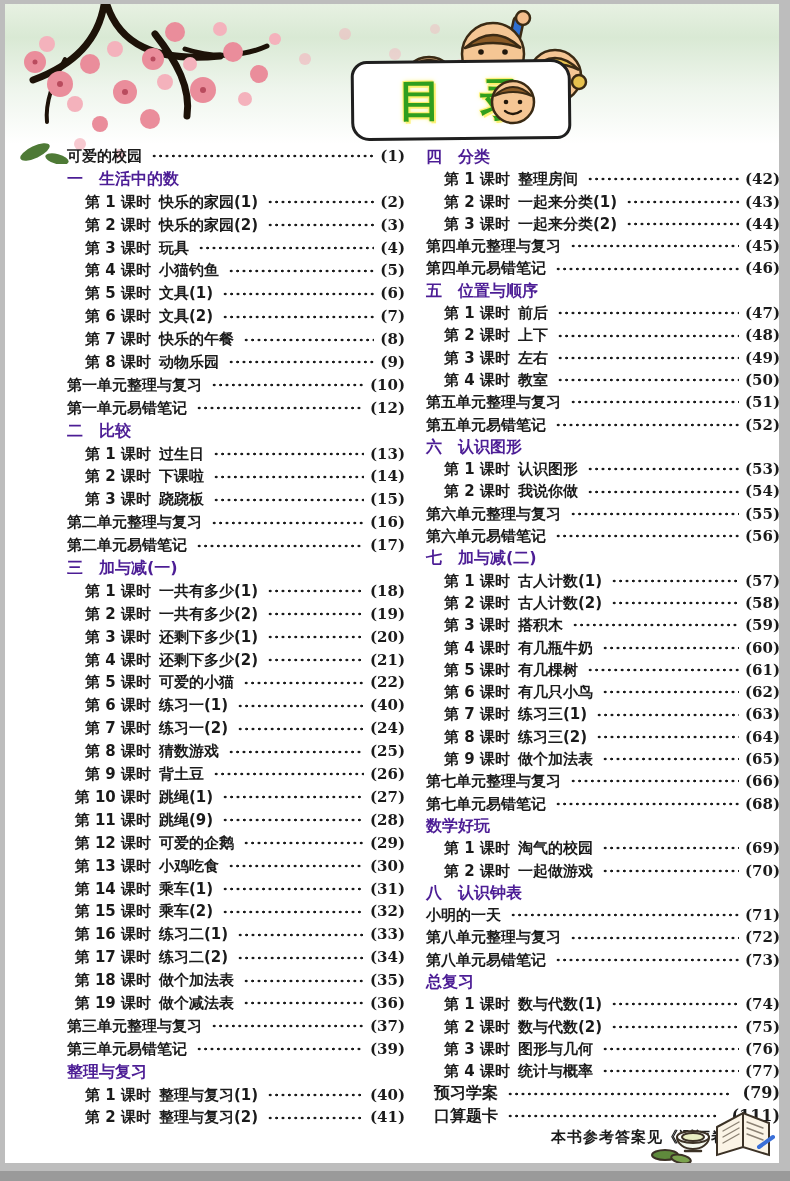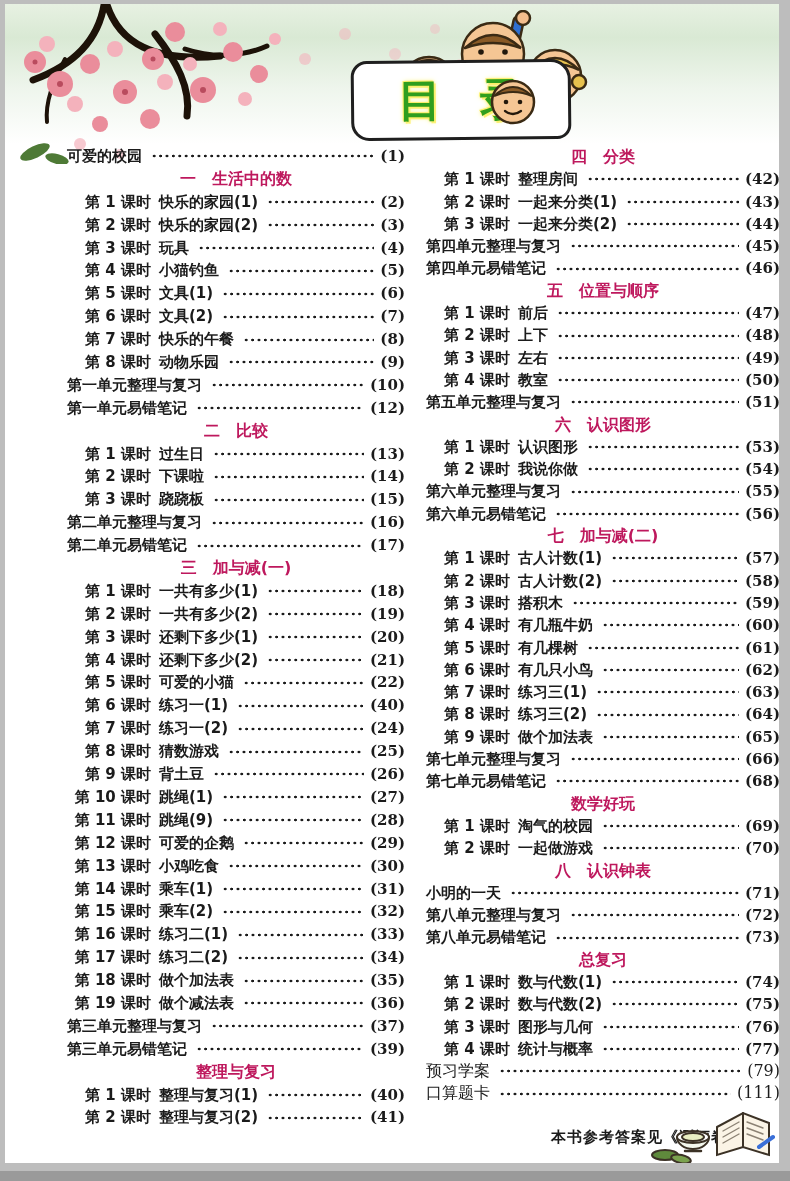--- a/index.html
+++ b/index.html
@@ -32,31 +32,31 @@
     font-size:44px;font-weight:900;color:#2f9e1e;
     letter-spacing:38px;margin-right:-38px;line-height:1;
     text-shadow:0 0 2px #ffe94d,0 0 5px #f8ef6e,2px 2px 0 #fdf27d,-1px -1px 0 #fdf27d;
   }
   
   .col{position:absolute;font-size:15px;color:#1b1b1b;font-weight:bold;}
   .col-left{left:62px;top:141px;width:338px;}
   .col-right{left:421px;top:142px;width:354px;}
   .col-left  .toc-row,.col-left  .sec-header{height:22.9px;line-height:22.9px;}
   .col-right .toc-row,.col-right .sec-header{height:22.3px;line-height:22.3px;}
-  .sec-header{text-align:center;color:#be185d;font-size:16px;font-weight:bold;}
+  .sec-header{color:#4c1d95;font-size:16px;font-weight:bold;}
   .toc-row{display:flex;align-items:center;white-space:nowrap;}
   .toc-row .lbl{flex:0 0 auto;min-width:84px;margin-right:8px;text-align:right;}
   .toc-row .ttl{flex:0 0 auto;}
   .toc-row .leader{
     flex:1 1 auto;height:100%;margin:0 6px 0 9px;min-width:10px;
     background-image:radial-gradient(circle,#1b1b1b 1.25px,transparent 1.6px);
     background-size:6.4px 8px;background-repeat:repeat-x;background-position:left center;
   }
   .toc-row .pg{flex:0 0 auto;font-weight:600;font-family:"DejaVu Serif","Liberation Serif",serif;}
-  .toc-row.bold .ttl,.toc-row.bold .pg{font-weight:400;}
+  .toc-row.bold .ttl,.toc-row.bold .pg{font-weight:700;margin-left:8px;}
   .toc-row.bold{font-size:16px;}
   
   .footer-note{
     position:absolute;right:20px;top:1124px;
     font-size:15px;font-weight:bold;color:#1b1b1b;letter-spacing:1px;
   }
   .footer-art{position:absolute;right:4px;bottom:0;z-index:2;}
 </style>
 </head>
 <body>
@@ -446,20 +446,25 @@
         <span class="lbl">第 4 课时</span>
         <span class="ttl">教室</span>
         <span class="leader"></span>
         <span class="pg">(50)</span>
       </div>
       <div class="toc-row">
         <span class="ttl">第五单元整理与复习</span>
         <span class="leader"></span>
         <span class="pg">(51)</span>
       </div>
+      <div class="toc-row">
+        <span class="ttl">第五单元易错笔记</span>
+        <span class="leader"></span>
+        <span class="pg">(52)</span>
+      </div>
       <div class="sec-header">六　认识图形</div>
       <div class="toc-row">
         <span class="lbl">第 1 课时</span>
         <span class="ttl">认识图形</span>
         <span class="leader"></span>
         <span class="pg">(53)</span>
       </div>
       <div class="toc-row">
         <span class="lbl">第 2 课时</span>
         <span class="ttl">我说你做</span>

